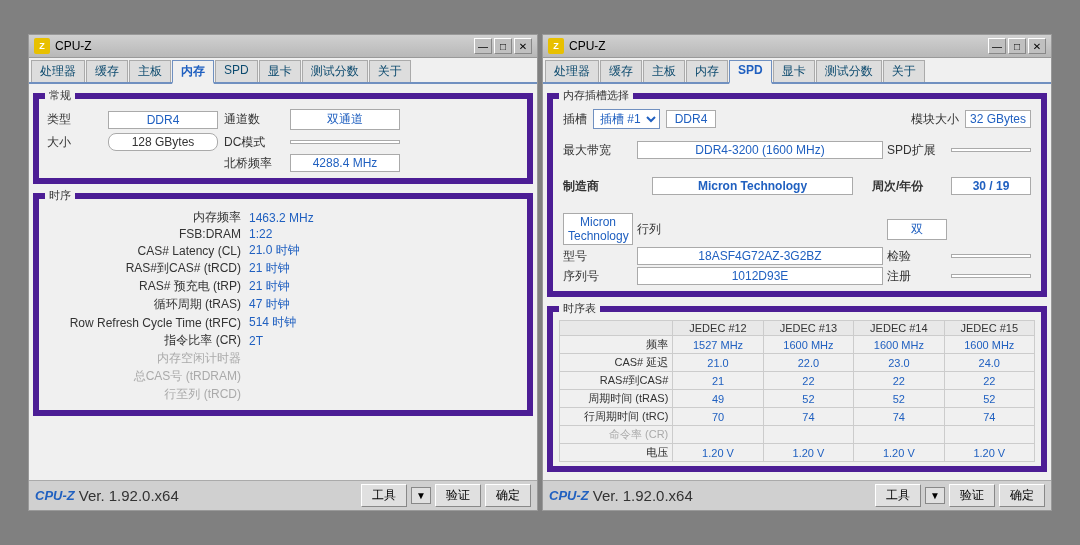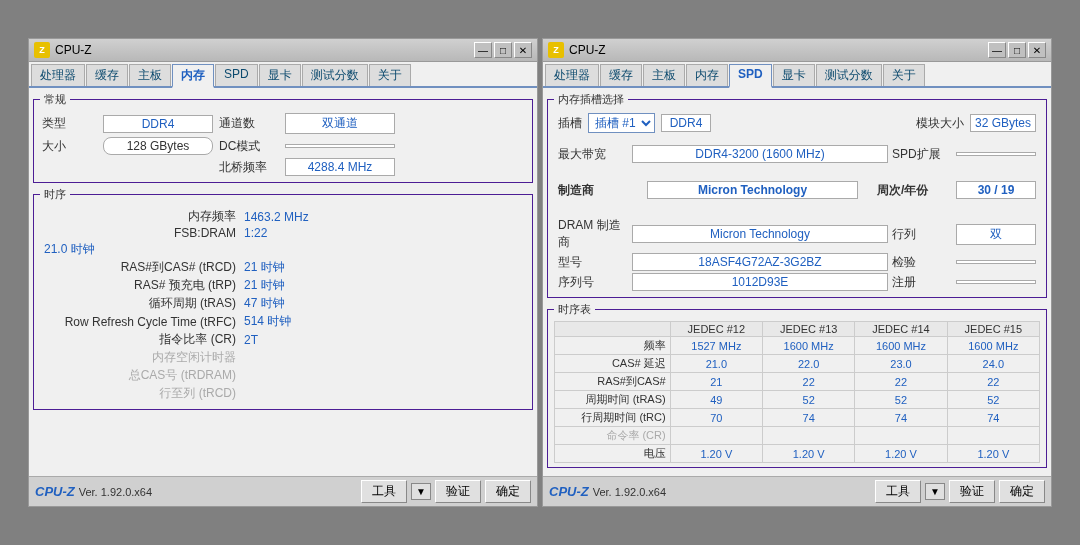--- a/index.html
+++ b/index.html
@@ -95,21 +95,21 @@
       border-bottom: 2px solid #f0f0f0;
       margin-bottom: -2px;
       z-index: 1;
     }
     .content-area {
       padding: 4px;
       flex: 1;
       background: #f0f0f0;
     }
     fieldset {
-      border: 1px solid #4c1d95;
+      border: 6px solid #4c1d95;
       padding: 4px 6px;
       margin-bottom: 4px;
     }
     fieldset legend {
       font-size: 11px;
       color: #333;
       padding: 0 4px;
     }
     .label {
       color: #333;
@@ -154,21 +154,21 @@
       padding: 3px 6px;
       gap: 4px;
     }
     .cpu-z-brand {
       font-size: 13px;
       font-weight: bold;
       color: #2060c0;
       font-style: italic;
     }
     .bottom-version {
-      font-size: 11px;
+      font-size: 15px;
       color: #333;
       flex: 1;
     }
     .bottom-btn {
       background: #e0e0e0;
       border: 1px solid #888;
       border-top-color: #fff;
       border-left-color: #fff;
       padding: 2px 10px;
       font-size: 12px;
@@ -278,20 +278,21 @@
 
           <div class="timing-row">
             <span class="timing-label">内存频率</span>
             <span class="timing-value">1463.2 MHz</span>
           </div>
           <div class="timing-row">
             <span class="timing-label">FSB:DRAM</span>
             <span class="timing-value">1:22</span>
           </div>
           <div class="timing-row">
+            <span class="timing-label">CAS# Latency (CL)</span>
             <span class="timing-value">21.0 时钟</span>
           </div>
           <div class="timing-row">
             <span class="timing-label">RAS#到CAS# (tRCD)</span>
             <span class="timing-value">21 时钟</span>
           </div>
           <div class="timing-row">
             <span class="timing-label">RAS# 预充电 (tRP)</span>
             <span class="timing-value">21 时钟</span>
           </div>
@@ -384,21 +385,20 @@
         </div>
 
         <div style="display:grid; grid-template-columns: 70px 1fr 60px 80px; gap:2px 19px; align-items:center; padding: 16px 4px; margin-bottom:2px;font-weight:bold;">
           <span class="label">制造商</span>
           <div class="value-box">Micron Technology</div>
           <span class="label">周次/年份</span>
           <div class="value-box">30 / 19</div>
         </div>
 
         <div style="display:grid; grid-template-columns: 70px 1fr 60px 80px; gap:2px 4px; align-items:center; padding: 0 4px; margin-bottom:2px;">
-          <span class="label">DRAM 制造商</span>
           <div class="value-box">Micron Technology</div>
           <span class="label">行列</span>
           <div class="value-box">双</div>
         </div>
 
         <div style="display:grid; grid-template-columns: 70px 1fr 60px 80px; gap:10px 4px; align-items:center; padding: 0 4px; margin-bottom:2px;">
           <span class="label">型号</span>
           <div class="value-box">18ASF4G72AZ-3G2BZ</div>
           <span class="label">检验</span>
           <div class="value-box gray-text"></div>

